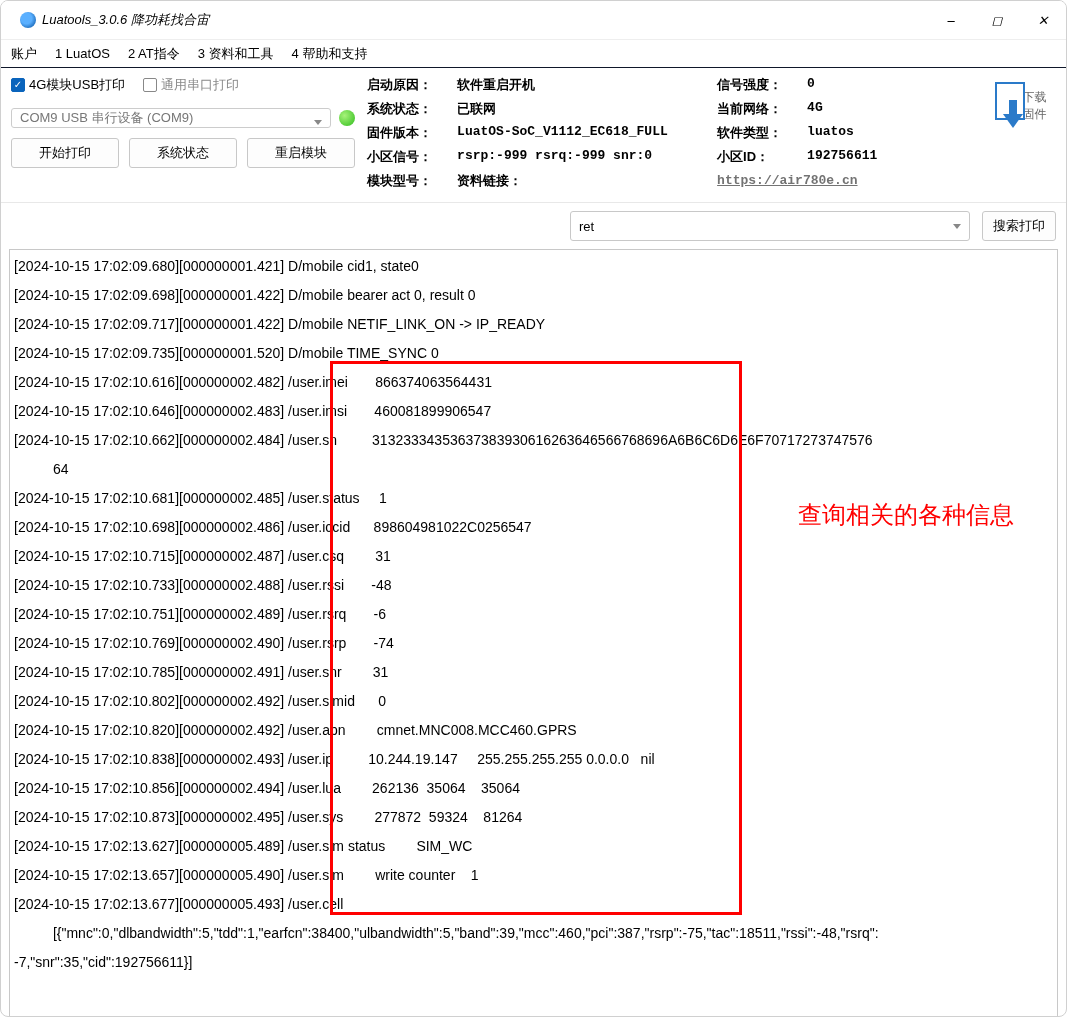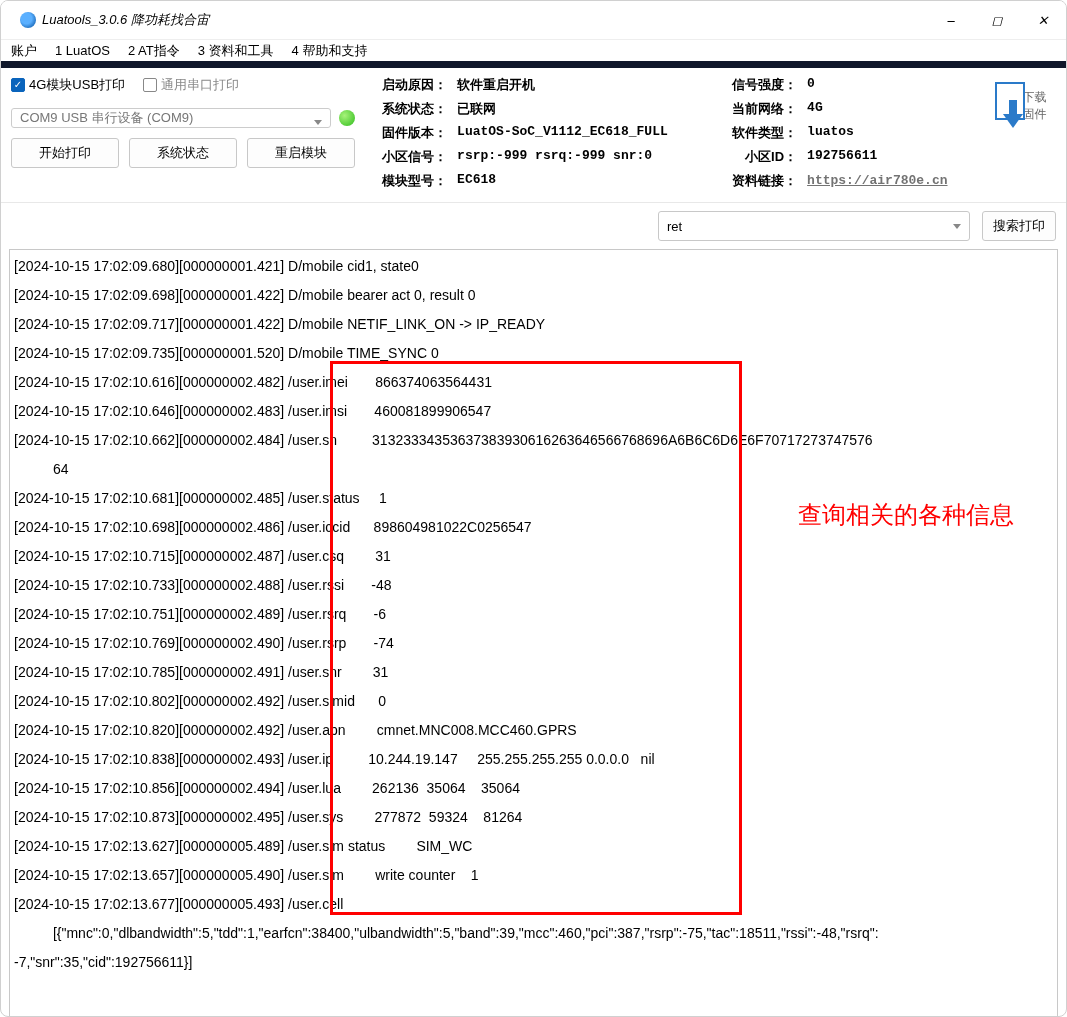--- a/index.html
+++ b/index.html
@@ -33,21 +33,21 @@
   }
   .titlebar-title { flex: 0 0 auto; font-size: 13px; }
   .titlebar-spacer { flex: 1; }
   .winbtn { width: 46px; height: 32px; display:flex; align-items:center; justify-content:center; cursor:pointer; }
   
   .menubar {
     height: 28px;
     display: flex;
     align-items: center;
     padding: 0 10px;
-    border-bottom: 7px solid #0f172a;
+    border-bottom: 1px solid #0f172a;
     gap: 18px;
     font-size: 13px;
   }
   .menubar span { cursor: default; }
   
   .toppanel {
     display: flex;
     padding: 8px 10px 12px 10px;
     border-bottom: 1px solid #e8e8e8;
     align-items: flex-start;
@@ -75,42 +75,42 @@
     border-radius:3px; display:flex; align-items:center; justify-content:center;
     font-size:13px; cursor:pointer;
   }
   .infogrid {
     flex:1; display:grid;
     grid-template-columns: 80px 250px 80px 170px;
     row-gap:6px; column-gap:10px;
     font-size:13px;
     align-content:start;
   }
-  .infogrid .lbl { font-weight:bold;text-align:right; }
+  .infogrid .lbl { font-weight:bold; }
   .infogrid .val { font-family: "Consolas","Courier New",monospace; font-weight:bold;}
   .infogrid a { color:#737373; text-decoration:underline; font-family:"Consolas","Courier New",monospace; font-weight:bold;}
   .dlcol { width:70px; display:flex; flex-direction:row; align-items:center; justify-content:flex-start; padding-top:4px;}
   .dlicon {
     width:48px; height:48px;
     position:relative;
   }
   .dlicon .sheet { position:absolute; top:2px; left:6px; width:30px; height:38px; background:#fff; border:2px solid #2a7ac9; }
   .dlicon .arrow {
     position:absolute; right:0; bottom:0; width:0;height:0;
     border-left:10px solid transparent; border-right:10px solid transparent; border-top:14px solid #2a7ac9;
   }
   .dlicon .stem { position:absolute; right:6px; bottom:12px; width:8px; height:16px; background:#2a7ac9;}
   .dlcol .dltext { font-size:12px; color:#666; margin-top:4px;}
   
   .searchrow {
     display:flex; justify-content:flex-end; align-items:center;
     padding:8px 10px; gap:12px;
   }
   .searchbox {
-    width:312px; height:30px; border:1px solid #c8c8c8; border-radius:3px;
+    width:400px; height:30px; border:1px solid #c8c8c8; border-radius:3px;
     display:flex; align-items:center; padding:0 24px 0 8px; position:relative;
     font-size:13px;
   }
   .searchbox::after {
     content:""; position:absolute; right:8px; top:12px;
     border-left:4px solid transparent; border-right:4px solid transparent; border-top:5px solid #888;
   }
   .searchbtn {
     width:74px; height:30px; border:1px solid #c8c8c8; border-radius:3px;
     display:flex; align-items:center; justify-content:center; background:#fdfdfd; cursor:pointer;
@@ -209,21 +209,20 @@
     <div class="val">LuatOS-SoC_V1112_EC618_FULL</div>
     <div class="lbl">软件类型：</div>
     <div class="val">luatos</div>
 
     <div class="lbl">小区信号：</div>
     <div class="val">rsrp:-999 rsrq:-999 snr:0</div>
     <div class="lbl">小区ID：</div>
     <div class="val">192756611</div>
 
     <div class="lbl">模块型号：</div>
-    <div class="val">EC618</div>
     <div class="lbl">资料链接：</div>
     <div><a href="#">https://air780e.cn</a></div>
   </div>
 
   <div class="dlcol">
     <div class="dlicon">
       <div class="sheet"></div>
       <div class="stem"></div>
       <div class="arrow"></div>
     </div>

